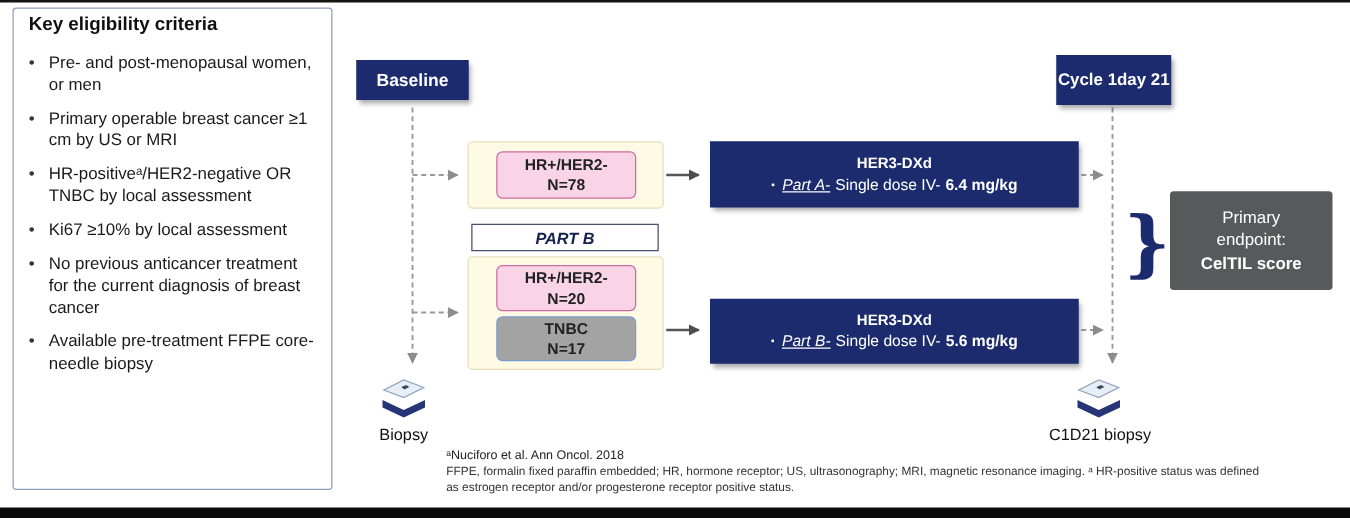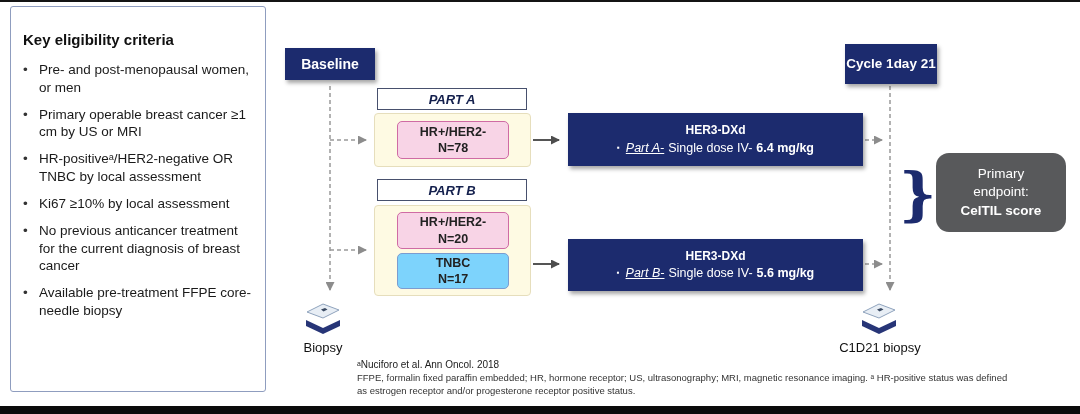--- a/index.html
+++ b/index.html
@@ -7,21 +7,21 @@
     position:relative; width:1080px; height:414px; background:#ffffff;
     font-family:"Liberation Sans", sans-serif; overflow:hidden;
   }
   .top-bar { position:absolute; top:0; left:0; right:0; height:2px; background:#141414; }
   .bottom-bar { position:absolute; bottom:0; left:0; right:0; height:8px; background:#0b0b0b; }
 
   
   .elig {
     position:absolute; left:10px; top:6px; width:256px; height:386px;
     border:1.5px solid #8f9dbf; border-radius:3px; box-sizing:border-box;
-    padding:24px 12px 6px 12px; background:#fff;
+    padding:4px 12px 6px 12px; background:#fff;
   }
   .elig h2 { margin:0 0 13px 0; font-size:15px; font-weight:bold; color:#101010; }
   .elig ul { list-style:none; margin:0; padding:0; font-size:13.5px; color:#1a1a1a; }
   .elig li { display:flex; gap:8px; margin-bottom:9px; line-height:1.32; }
   .elig .blt { flex:0 0 8px; color:#333; }
 
   
   .navy {
     position:absolute; background:#1c2b6e; color:#fff; font-weight:bold;
     display:flex; align-items:center; justify-content:center;
@@ -41,41 +41,41 @@
   
   .ycont { position:absolute; left:374px; width:157px; background:#fefae3; border:1px solid #e6debc; border-radius:4px; box-sizing:border-box; }
   .ycont-a { top:113px; height:54px; } .ycont-b { top:205px; height:91px; }
 
   .cohort {
     position:absolute; left:397px; width:112px; border-radius:5px; box-sizing:border-box;
     display:flex; flex-direction:column; align-items:center; justify-content:center;
     font-size:12.5px; font-weight:600; color:#222; line-height:1.3;
   }
   .pink { background:#f8d4e6; border:1.5px solid #cf6ba4; }
-  .blue { background:#7dd3fc; border:1.5px solid #7b9cd0; }
+  .blue { background:#a3a3a3; border:1.5px solid #7b9cd0; }
   .pink-a { top:121px; height:38px; } .pink-b { top:212px; height:37px; } .tnbc { top:253px; height:36px; }
 
   
   .drug { left:568px; width:295px; flex-direction:column; }
   .drug-a { top:113px; height:53px; } .drug-b { top:239px; height:52px; }
   .drug-title { font-size:12px; font-weight:bold; line-height:1.1; }
   .drug-detail { font-size:12.5px; font-weight:normal; margin-top:3px; }
   .drug-detail .sq { font-size:8px; vertical-align:2px; margin-right:6px; }
   .dose-part { font-style:italic; text-decoration:underline; margin-right:4px; }
   .dose-mid { margin-right:4px; }
   .dose-val { font-weight:bold; }
 
   
   .brace {
     position:absolute; left:899px; top:160px; font-family:"DejaVu Serif", serif;
     font-size:58px; font-weight:bold; color:#1c2b6e; line-height:1.2;
   }
   .endpoint {
     position:absolute; left:936px; top:153px; width:130px; height:79px; background:#58595b; color:#fff;
-    border-radius:13px; display:flex; flex-direction:column; align-items:center; justify-content:center;
+    border-radius:3px; display:flex; flex-direction:column; align-items:center; justify-content:center;
     font-size:13.5px; line-height:1.35; text-align:center; padding:0 14px; box-sizing:border-box;
   }
   .endpoint .bold { font-weight:bold; }
 
   
   .bicon { position:absolute; width:42px; height:40px; }
   .bicon-left { left:302px; top:296px; } .bicon-right { left:858px; top:296px; }
   .blabel { position:absolute; font-size:13px; color:#111; text-align:center; }
   .blabel-left { left:283px; top:340px; width:80px; }
   .blabel-right { left:834px; top:340px; width:92px; }
@@ -136,21 +136,20 @@
     <path d="M330 250 H366" stroke="#999" stroke-width="1.5" stroke-dasharray="4,3" fill="none" marker-end="url(#arrG)"></path>
     <path d="M533 140 H559" stroke="#555" stroke-width="2" fill="none" marker-end="url(#arrD)"></path>
     <path d="M533 264 H559" stroke="#555" stroke-width="2" fill="none" marker-end="url(#arrD)"></path>
     <path d="M865 140 H882" stroke="#999" stroke-width="1.5" stroke-dasharray="4,3" fill="none" marker-end="url(#arrG)"></path>
     <path d="M865 264 H882" stroke="#999" stroke-width="1.5" stroke-dasharray="4,3" fill="none" marker-end="url(#arrG)"></path>
     <path d="M890 86 V290" stroke="#999" stroke-width="1.5" stroke-dasharray="4,3" fill="none" marker-end="url(#arrG)"></path>
   </svg>
 
   <div class="navy baseline">Baseline</div>
 
-  <div class="part-hdr part-a-hdr">PART A</div>
   <div class="ycont ycont-a"></div>
   <div class="cohort pink pink-a">
     <span>HR+/HER2-</span>
     <span>N=78</span>
   </div>
   <div class="navy drug drug-a">
     <div class="drug-title">HER3-DXd</div>
     <div class="drug-detail">
       <span class="sq">▪</span><span class="dose-part">Part A-</span><span class="dose-mid">Single dose IV-</span><span class="dose-val">6.4 mg/kg</span>
     </div>

